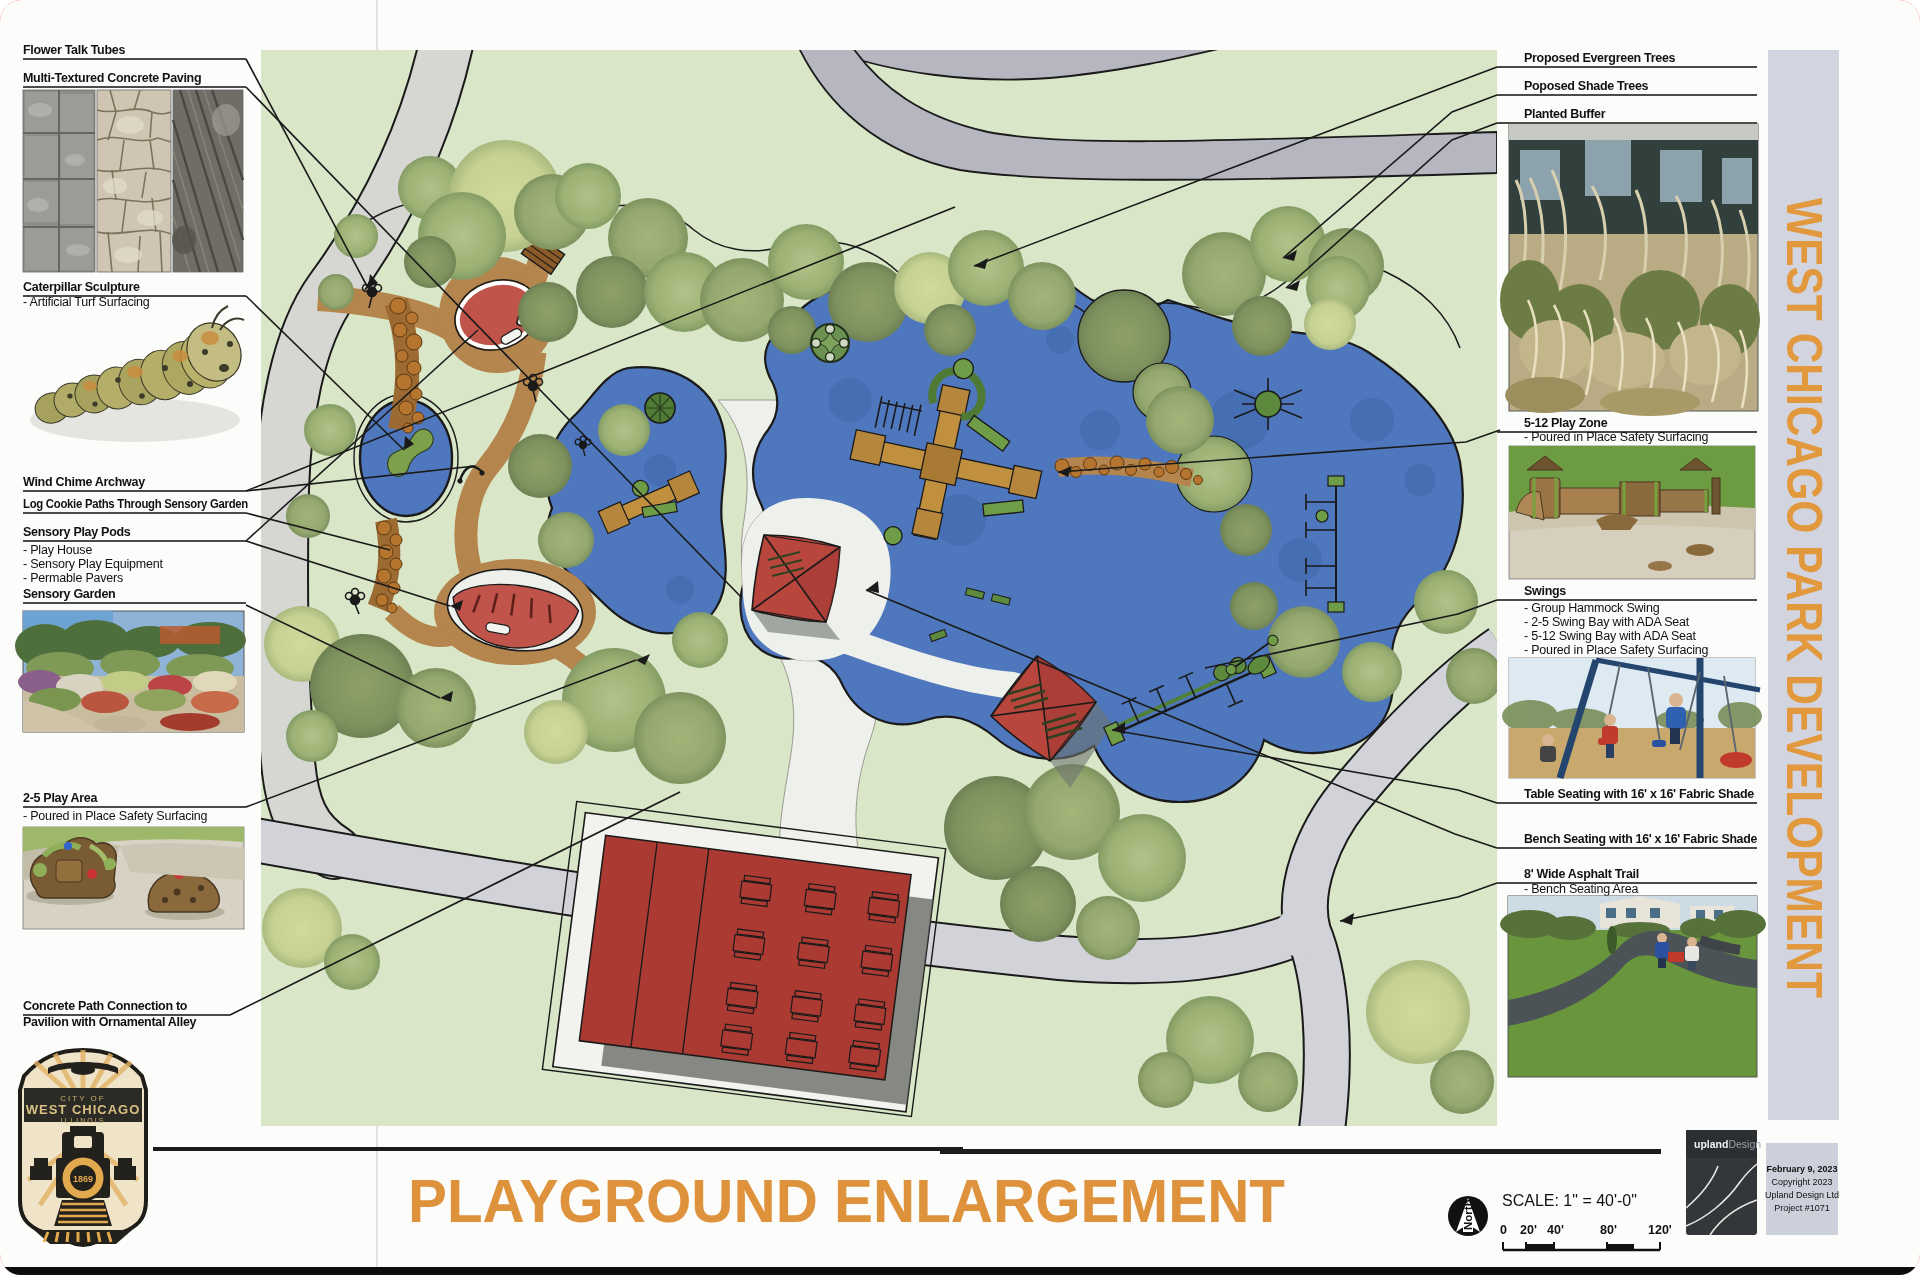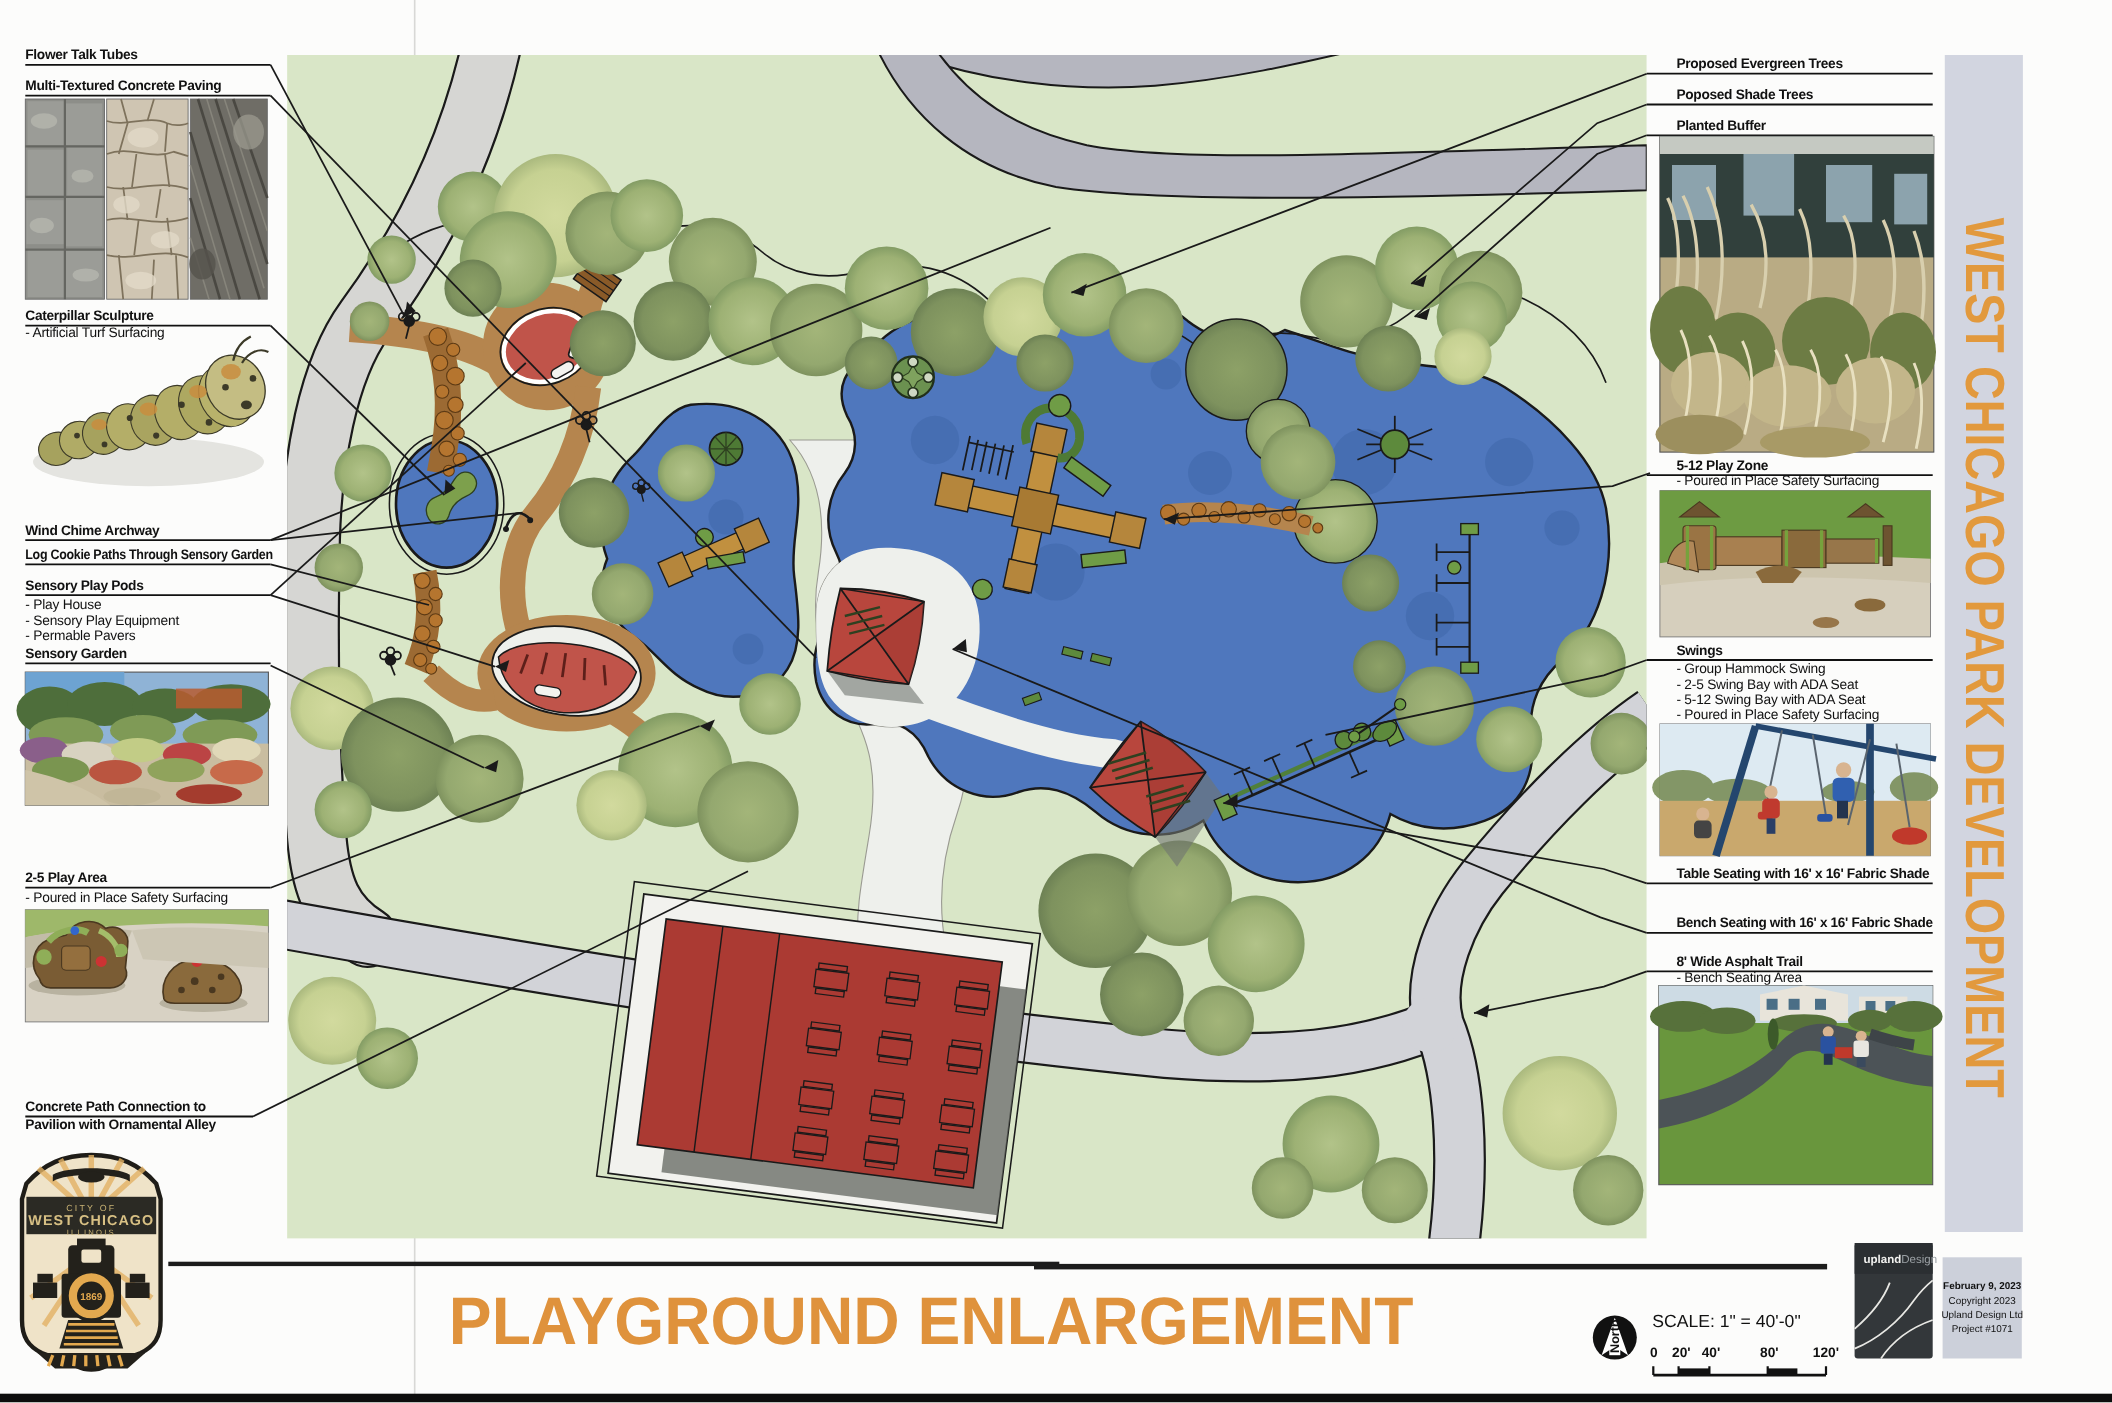--- a/index.html
+++ b/index.html
@@ -1,16 +1,16 @@
 <!DOCTYPE html>
 <html><head>
 <meta charset="utf-8">
 <style>
   html,body{margin:0;padding:0;background:#ffffff;}
-  .page{position:relative;width:1920px;height:1275px;overflow:hidden;background:#737373;font-family:"Liberation Sans",sans-serif;}
+  .page{position:relative;width:1920px;height:1275px;overflow:hidden;background:#ef4444;font-family:"Liberation Sans",sans-serif;border-radius:21px;}
   svg{position:absolute;top:0;left:0;}
   text{font-family:"Liberation Sans",sans-serif;}
   .lbl{font-weight:bold;font-size:12.5px;letter-spacing:-0.3px;fill:#111;}
   .sub{font-size:12.5px;letter-spacing:-0.2px;fill:#111;}
 </style>
 </head>
 <body>
 <div class="page">
 <svg width="1920" height="1275" viewBox="0 0 1920 1275">
 <defs>

